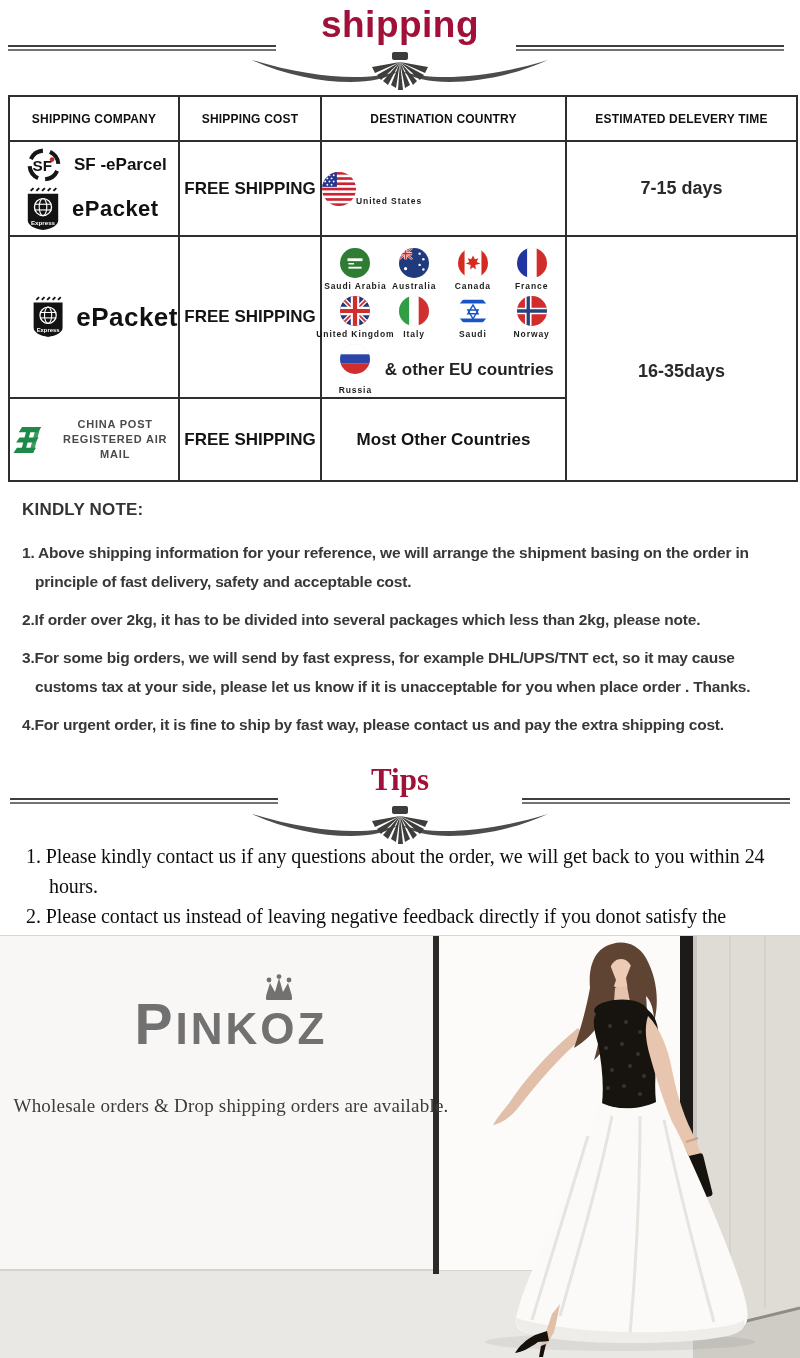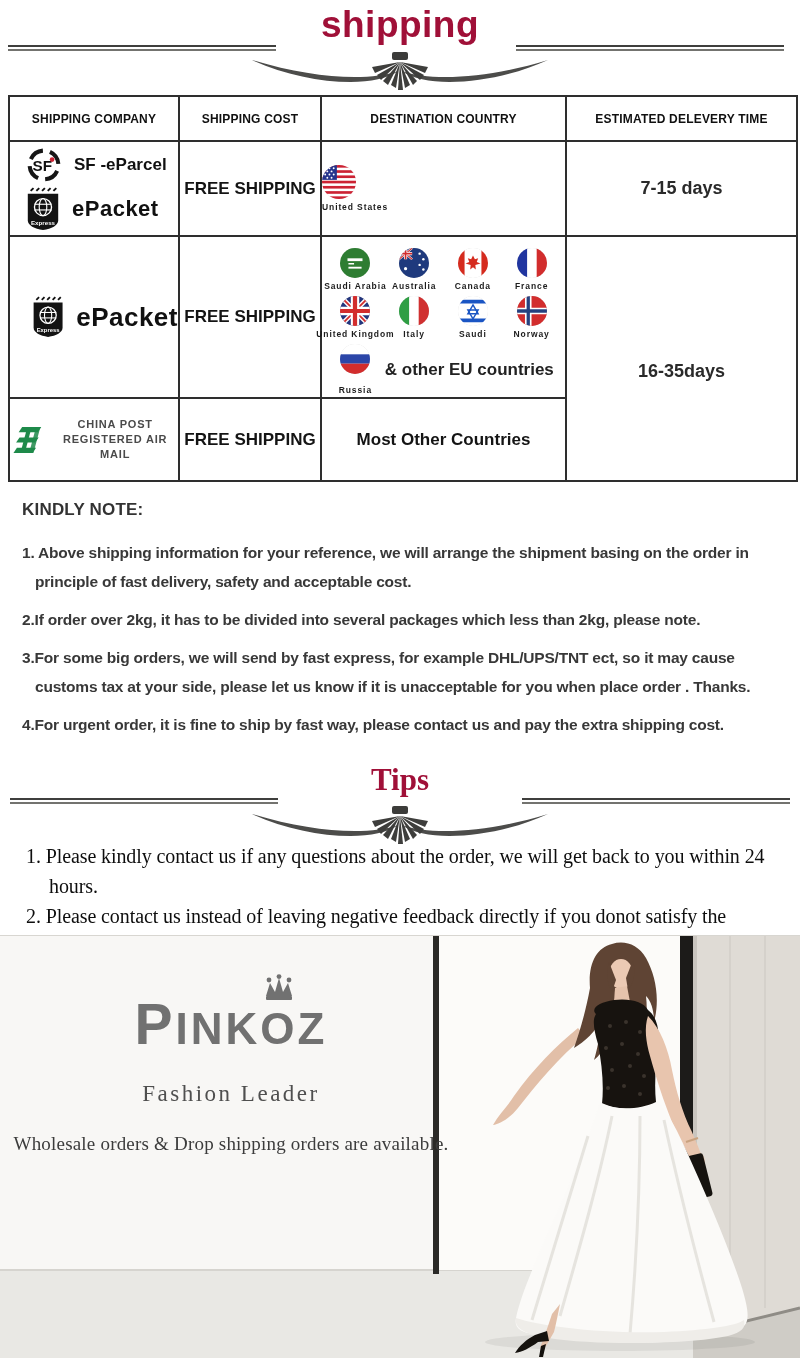--- a/index.html
+++ b/index.html
@@ -32,21 +32,21 @@
   .time { font-size: 18px; font-weight: bold; color: #2a2a2a; }
   .time-merged { vertical-align: middle; padding-top: 26px; }
 
   .company-cell { text-align: left; padding-left: 14px; }
   .company-row { display: flex; align-items: center; gap: 10px; margin: 4px 0; }
   .lbl-sf { font-size: 17px; font-weight: bold; color: #111; }
   .lbl-epacket { font-size: 22px; font-weight: bold; color: #111; letter-spacing: .5px; }
   .lbl-epacket2 { font-size: 26px; font-weight: bold; color: #111; letter-spacing: .5px; }
   .cp-text { font-size: 11px; font-weight: bold; color: #4a4a4a; letter-spacing: .8px; line-height: 15px; text-align: center; }
 
-  .us-cell { display: flex; flex-direction: column; align-items: flex-start; }
+  .us-cell { display: flex; flex-direction: row; align-items: flex-end; }
   .flag-circle { border-radius: 50%; overflow: hidden; box-shadow: inset 0 0 0 1px #d9d9d9; }
   .flag-circle svg { display: block; width: 100%; height: 100%; }
   .f30 { width: 30px; height: 30px; }
   .f34 { width: 34px; height: 34px; }
   .flag-label { font-size: 8.5px; font-weight: bold; letter-spacing: .9px; margin-top: 3px; white-space: nowrap; color: #1c1c1c; }
 
   .flag-grid { display: flex; flex-wrap: wrap; padding: 9px 4px 0 4px; align-items: flex-end; }
   .flag-item { width: 25%; display: flex; flex-direction: column; align-items: center; margin-bottom: 5px; }
   .eu-row { display: flex; align-items: center; width: 100%; }
   .eu-item { width: 25%; display: flex; flex-direction: column; align-items: center; gap: 8px; }
@@ -480,16 +480,15 @@
       <span class="bp">P</span><span class="bm">INK</span><span class="bo"><svg class="crown" width="36" height="28" viewBox="0 0 34 28">
             <g fill="#717171">
               <path d="M4,22 L8,9 L13,18 L17,4 L21,18 L26,9 L30,22 Z"></path>
               <rect x="4" y="22" width="26" height="4" rx="1"></rect>
               <circle cx="7" cy="6" r="2.4"></circle>
               <circle cx="17" cy="2.6" r="2.4"></circle>
               <circle cx="27" cy="6" r="2.4"></circle>
             </g>
           </svg><span>O</span></span><span class="bm">Z</span>
     </div>
-    <div class="brand-tagline">Fashion Leader</div>
     <div class="brand-note">Wholesale orders &amp; Drop shipping orders are available.</div>
   </div>
 </div>
 
 </body></html>

